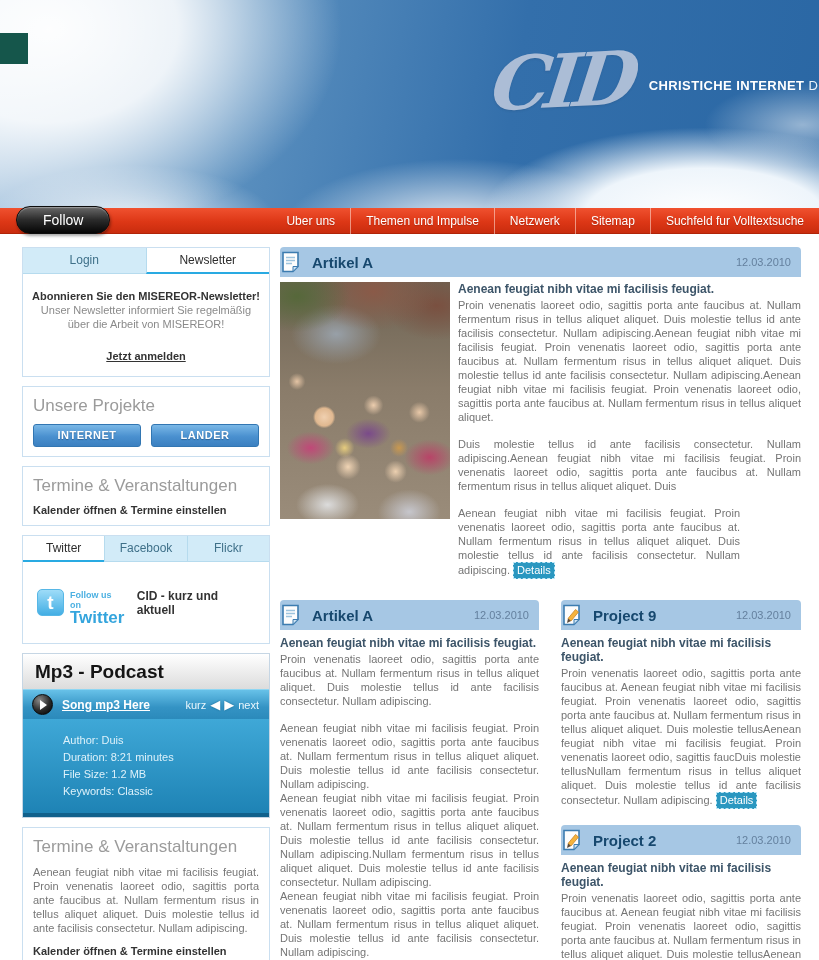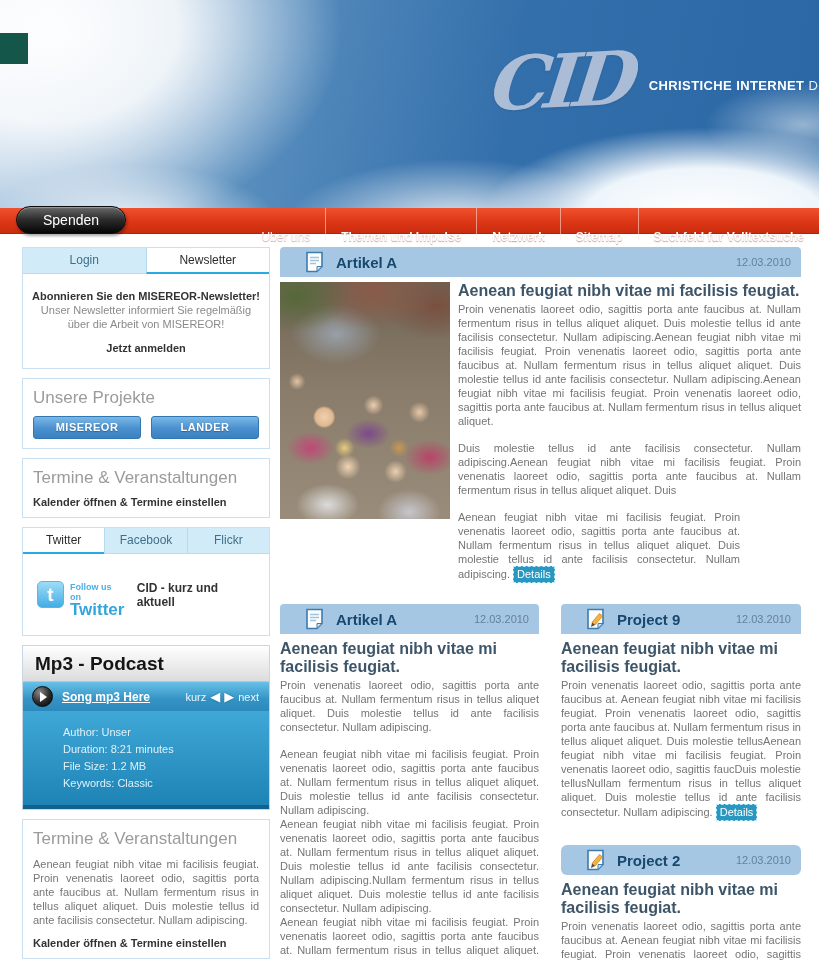--- a/index.html
+++ b/index.html
@@ -40,24 +40,24 @@
   }
   .spenden {
     position:absolute; left:16px; top:-2px; height:28px; padding:0 26px;
     border-radius:15px; border:1px solid #0d0d0d;
     background:linear-gradient(to bottom, #6a6a6a 0%, #2c2c2c 48%, #050505 100%);
     color:#fff; font-size:14px; line-height:26px; cursor:pointer;
     box-shadow:inset 0 1px 1px rgba(255,255,255,.35), 1px 2px 3px rgba(0,0,0,.35);
   }
   .nav-items { position:absolute; right:0; top:0; height:26px; display:flex; }
   .nav-item {
-    color:#fff; font-size:12px; line-height:26px; padding:16px 15px; cursor:pointer;
+    color:#fff; font-size:12px; line-height:26px; padding:0 15px; cursor:pointer;
     text-shadow:0 1px 1px rgba(120,20,0,.4); white-space:nowrap;
   }
-  .nav-item + .nav-item { border-left:1px solid rgba(255,230,220,.55);font-weight:bold; }
+  .nav-item + .nav-item { border-left:1px solid rgba(255,230,220,.55); }
 
   
   .content { display:flex; align-items:flex-start; padding:13px 18px 0 22px; gap:10px; }
   .sidebar { width:248px; flex:none; }
   .main { flex:1; min-width:0; }
 
   
   .sbox { border:1px solid #cadff0; background:#fff; margin-bottom:9px; }
   .stitle { font-size:17px; color:#9b9b9b; margin-bottom:8px; }
   .pad { padding:9px 10px; }
@@ -66,21 +66,21 @@
   .tab {
     flex:1; text-align:center; font-size:12px; line-height:24px; cursor:pointer;
     background:#d2ebf8; color:#3f7089; border-left:1px solid #b6dbee; border-bottom:1px solid #b6dbee;
   }
   .tab:first-child { border-left:none; }
   .tab.active { background:#fff; color:#2c2c2c; border-bottom:2px solid #29aae2; }
 
   .nl-body { text-align:center; padding:15px 6px 13px; font-size:11px; line-height:14px; }
   .nl-head { font-weight:bold; color:#333; }
   .nl-text { color:#8a8a8a; }
-  .nl-action { font-weight:bold; color:#333; margin-top:10px; cursor:pointer; display:inline-block; }
+  .nl-action { font-weight:bold; color:#333; margin-top:18px; cursor:pointer; display:inline-block;text-decoration:underline; }
 
   .btn-row { display:flex; gap:10px; }
   .blue-btn {
     flex:1; height:23px; border:1px solid #3276b2; border-radius:3px; cursor:pointer;
     background:linear-gradient(to bottom, #7ab8e7 0%, #4a90cf 55%, #3b80c0 100%);
     color:#fff; font-size:11px; font-weight:bold; text-align:center; line-height:21px;
     text-shadow:0 1px 1px rgba(20,60,100,.5); letter-spacing:.5px;
   }
   .bold-link { font-size:11px; font-weight:bold; color:#333; cursor:pointer; }
 
@@ -125,21 +125,21 @@
     background:linear-gradient(to bottom, #3fa8d7 0%, #1e83b5 100%);
     border-bottom:4px solid #11618c;
   }
 
   .just { text-align:justify; }
   .t2-body { font-size:11px; line-height:14px; color:#777; margin-bottom:10px; }
 
   
   .bar {
     height:30px; display:flex; align-items:center; background:#a6c7e4;
-    border-radius:4px 4px 0 0; padding:0 10px 0 24px;
+    border-radius:4px 4px 0 0; padding:0 10px 0 0;
   }
   .bar .bicon { width:22px; height:22px; margin-right:10px; flex:none; }
   .bar-title { font-size:15px; font-weight:bold; color:#17486e; flex:1; }
   .bar-date { font-size:11px; color:#64809e; }
 
   .feat-row { display:flex; padding-top:5px; }
   .photo {
     width:170px; height:237px; flex:none; margin-right:8px; overflow:hidden;
     background:
       radial-gradient(circle 16px at 26% 57%, #f0d0b0 0%, #e0b890 55%, rgba(0,0,0,0) 70%),
@@ -155,52 +155,52 @@
       radial-gradient(ellipse 30px 20px at 52% 64%, #7a4a8a 0%, rgba(0,0,0,0) 75%),
       radial-gradient(ellipse 42px 28px at 28% 94%, #dcdcdc 0%, rgba(0,0,0,0) 75%),
       radial-gradient(ellipse 42px 30px at 76% 97%, #c6c6cc 0%, rgba(0,0,0,0) 75%),
       radial-gradient(ellipse 70px 48px at 10% 6%, #56683a 0%, rgba(0,0,0,0) 75%),
       radial-gradient(ellipse 85px 52px at 55% 4%, #8a5a48 0%, rgba(0,0,0,0) 75%),
       radial-gradient(ellipse 70px 46px at 92% 10%, #7a5040 0%, rgba(0,0,0,0) 75%),
       radial-gradient(ellipse 60px 40px at 33% 22%, #98a0a8 0%, rgba(0,0,0,0) 75%),
       linear-gradient(to bottom, #6e6454 0%, #8a7c6a 45%, #9a8c7a 100%);
   }
   .feat-text { flex:1; min-width:0; }
-  .lead { font-size:16px; font-weight:bold; color:#3d5569; margin-bottom:2px; }
+  .lead { font-size:12px; font-weight:bold; color:#3d5569; margin-bottom:2px; }
   .body-p { font-size:11px; line-height:14px; color:#757575; margin-bottom:13px; }
   .tight { margin-bottom:0; }
   .narrow { max-width:282px; }
   .details {
     display:inline-block; background:#2a97c0; color:#fff; font-size:11px;
     padding:0 3px 1px; border:1px dashed #bfe9f8; cursor:pointer; text-decoration:none;
   }
 
   .row2 { display:flex; gap:22px; margin-top:8px; }
   .col-l { width:259px; flex:none; }
   .col-r { width:240px; flex:none; }
   .col-body { padding-top:6px; }
   .bar + .col-body { padding-top:6px; }
-  .mt { margin-top:24px;border-radius:6px; }
+  .mt { margin-top:16px; }
 </style>
 </head>
 <body>
 
 <div class="hero">
   <div class="corner-flag"></div>
   <div class="logo-wrap">
     <div class="logo-script">CID</div>
     <div class="logo-sub">
       <b>CHRISTICHE INTERNET</b>
       <span>DIENST GMB</span>
     </div>
   </div>
 </div>
 
 <div class="nav">
-  <div class="spenden">Spenden</div>
+  <div class="spenden">Follow</div>
   <div class="nav-items">
     <div class="nav-item">Uber uns</div>
     <div class="nav-item">Themen und Impulse</div>
     <div class="nav-item">Netzwerk</div>
     <div class="nav-item">Sitemap</div>
     <div class="nav-item">Suchfeld fur Volltextsuche</div>
   </div>
 </div>
 
 <div class="content">
@@ -215,21 +215,21 @@
       <div class="nl-body">
         <div class="nl-head">Abonnieren Sie den MISEREOR-Newsletter!</div>
         <div class="nl-text">Unser Newsletter informiert Sie regelmäßig über die Arbeit von MISEREOR!</div>
         <div class="nl-action">Jetzt anmelden</div>
       </div>
     </div>
 
     <div class="sbox pad">
       <div class="stitle">Unsere Projekte</div>
       <div class="btn-row">
-        <div class="blue-btn">MISEREOR</div>
+        <div class="blue-btn">INTERNET</div>
         <div class="blue-btn">LANDER</div>
       </div>
     </div>
 
     <div class="sbox pad">
       <div class="stitle">Termine &amp; Veranstaltungen</div>
       <div class="bold-link">Kalender öffnen &amp; Termine einstellen</div>
     </div>
 
     <div class="sbox">
@@ -256,21 +256,21 @@
         <div class="play-btn"></div>
         <div class="pod-song">Song mp3 Here</div>
         <div class="pod-nav">
           <span class="lbl">kurz</span>
           <span class="pod-arrow">◀</span>
           <span class="pod-arrow">▶</span>
           <span class="lbl">next</span>
         </div>
       </div>
       <div class="pod-meta">
-        <div>Author: Unser</div>
+        <div>Author: Duis</div>
         <div>Duration: 8:21 minutes</div>
         <div>File Size: 1.2 MB</div>
         <div>Keywords: Classic</div>
       </div>
     </div>
 
     <div class="sbox pad">
       <div class="stitle">Termine &amp; Veranstaltungen</div>
       <div class="t2-body just">Aenean feugiat nibh vitae mi facilisis feugiat. Proin venenatis laoreet odio, sagittis porta ante faucibus at. Nullam fermentum risus in tellus aliquet aliquet. Duis molestie tellus id ante facilisis consectetur. Nullam adipiscing.</div>
       <div class="bold-link">Kalender öffnen &amp; Termine einstellen</div>

